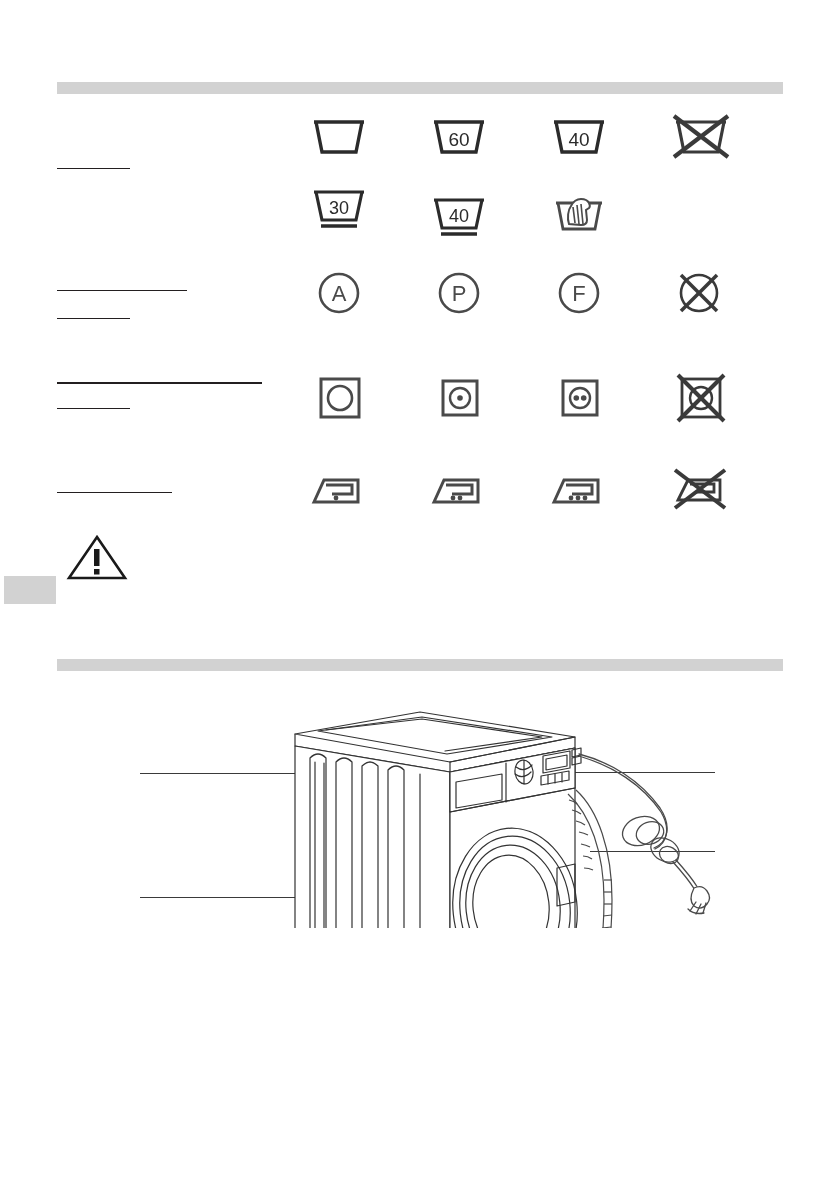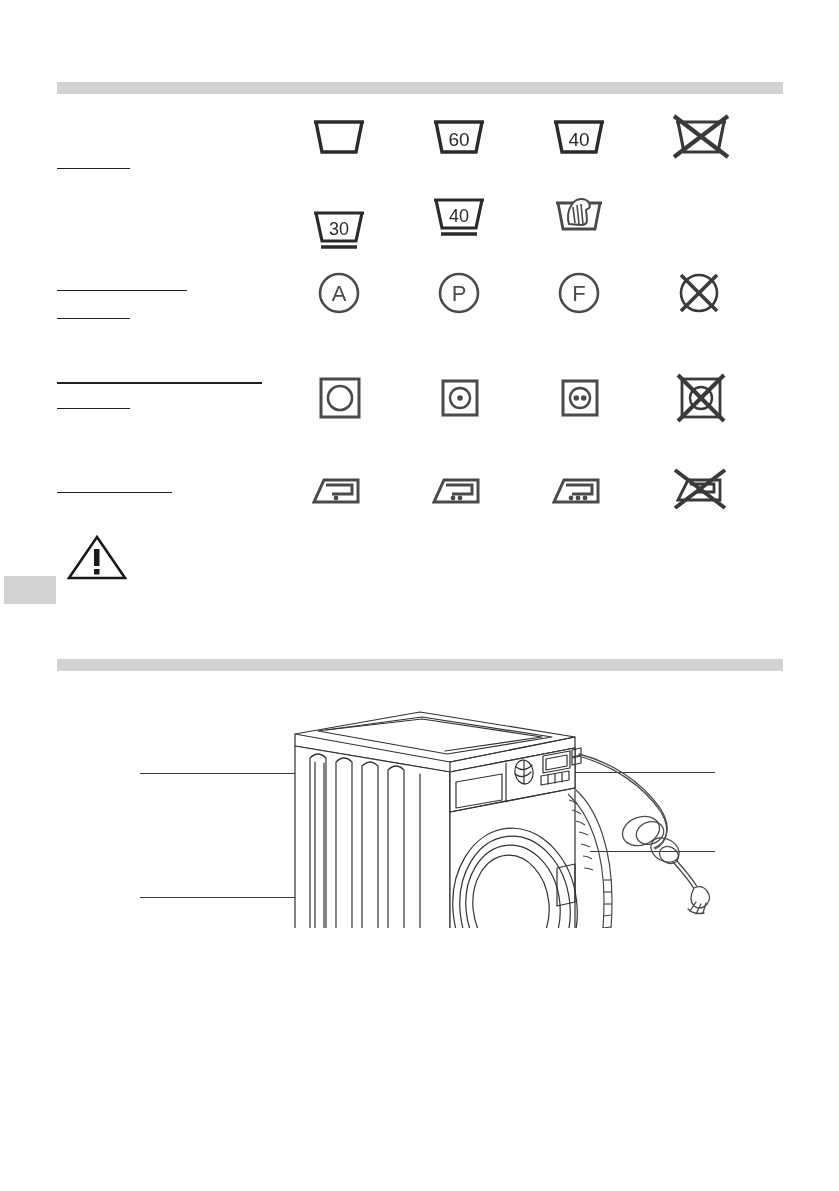--- a/index.html
+++ b/index.html
@@ -145,21 +145,21 @@
 
     <div class="sym-cell" style="left:374px; top:6px;">
       <svg width="62" height="50" viewBox="0 0 62 50">
         <path d="M8 12 L14 42 L48 42 L54 12" fill="none" stroke="#3a3a3a" stroke-width="3.2" stroke-linejoin="miter"></path>
         <line x1="6" y1="12" x2="56" y2="12" stroke="#3a3a3a" stroke-width="3.2"></line>
         <line x1="4" y1="6" x2="58" y2="47" stroke="#3a3a3a" stroke-width="4.2"></line>
         <line x1="58" y1="6" x2="4" y2="47" stroke="#3a3a3a" stroke-width="4.2"></line>
       </svg>
     </div>
 
-    <div class="sym-cell" style="left:14px; top:99px;">
+    <div class="sym-cell" style="left:14px; top:78px;">
       <svg width="58" height="50" viewBox="0 0 58 50">
         <path d="M6 10 L12 38 L46 38 L52 10" fill="none" stroke="#2b2b2b" stroke-width="3.2" stroke-linejoin="miter"></path>
         <line x1="4" y1="10" x2="54" y2="10" stroke="#2b2b2b" stroke-width="3.2"></line>
         <text x="29" y="32" font-family="'Liberation Sans',sans-serif" font-size="18" fill="#2b2b2b" text-anchor="middle">30</text>
         <line x1="11" y1="44" x2="47" y2="44" stroke="#2b2b2b" stroke-width="3.6"></line>
       </svg>
     </div>
 
     <div class="sym-cell" style="left:134px; top:86px;">
       <svg width="58" height="50" viewBox="0 0 58 50">

